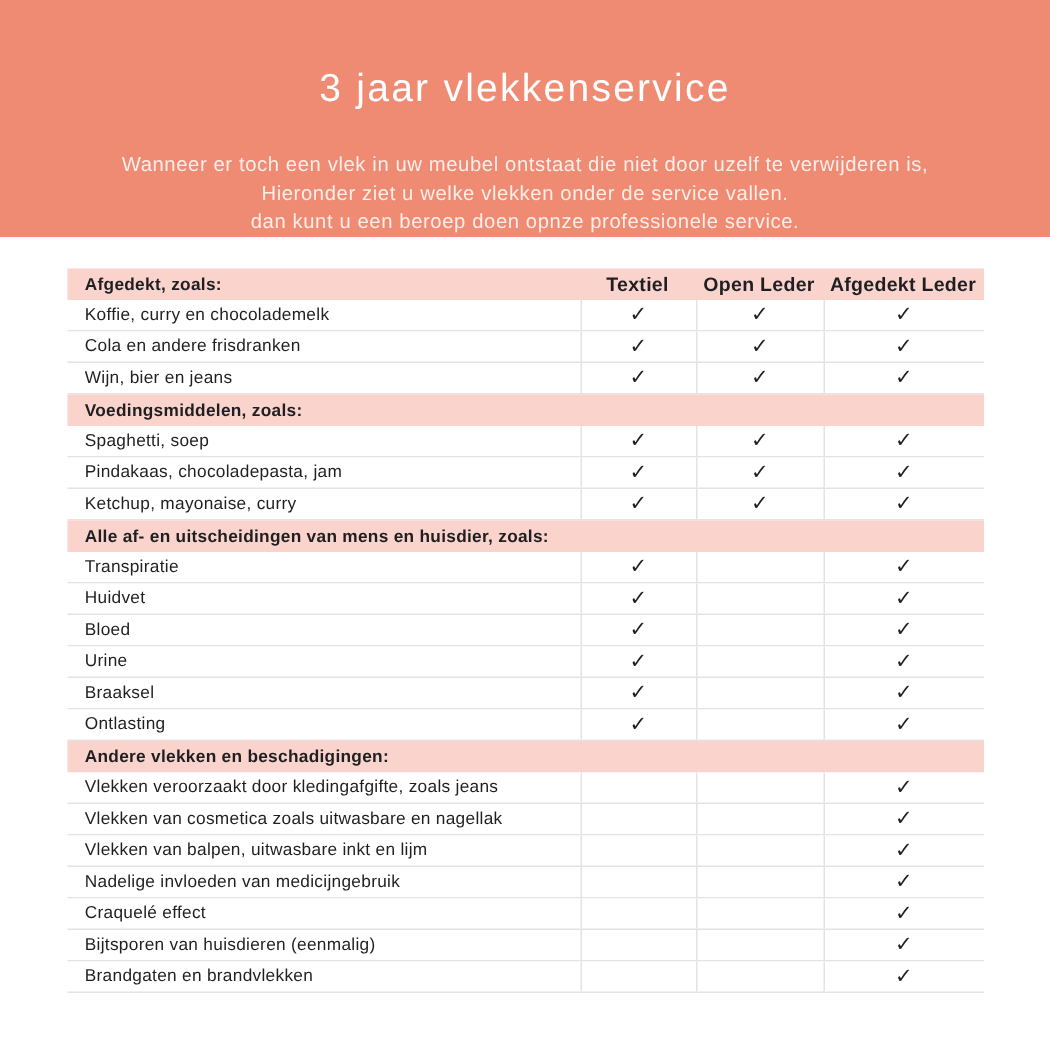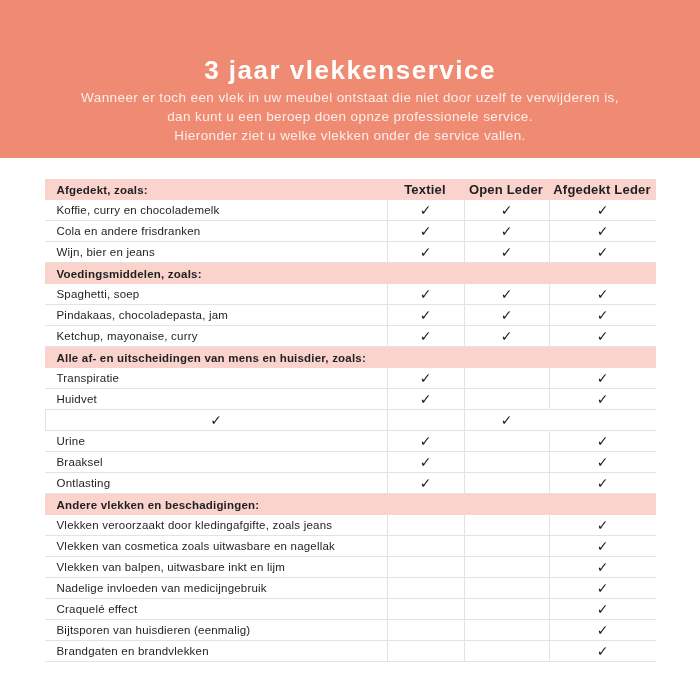--- a/index.html
+++ b/index.html
@@ -14,24 +14,24 @@
   body{
     width:700px;height:700px;background:#ffffff;
     font-family:"Liberation Sans","DejaVu Sans",sans-serif;
     color:var(--ink);overflow:hidden;
   }
   .hero{
     width:700px;height:158px;background:var(--coral);
     color:#fff;text-align:center;padding-top:44px;
   }
   .hero-title{
-    font-size:26px;font-weight:bold;letter-spacing:1.5px;line-height:28px;margin-top:12px;
+    font-size:26px;font-weight:normal;letter-spacing:1.5px;line-height:28px;
   }
   .hero-sub{
-    margin-top:4px;font-size:13.5px;line-height:19px;
+    margin-top:28px;font-size:13.5px;line-height:19px;
     color:var(--sub-text);letter-spacing:0.4px;
   }
   .table{
     width:611px;margin:21px auto 0;
   }
   .section-row,.data-row{
     display:grid;
     grid-template-columns:342px 77px 85px 107px;
     height:21px;align-items:center;
   }
@@ -57,22 +57,22 @@
     font-family:"DejaVu Sans",sans-serif;
   }
 </style>
 </head>
 <body>
 
 <div class="hero">
   <div class="hero-title">3 jaar vlekkenservice</div>
   <div class="hero-sub">
     <div>Wanneer er toch een vlek in uw meubel ontstaat die niet door uzelf te verwijderen is,</div>
+    <div>Hieronder ziet u welke vlekken onder de service vallen.</div>
     <div>dan kunt u een beroep doen opnze professionele service.</div>
-    <div>Hieronder ziet u welke vlekken onder de service vallen.</div>
   </div>
 </div>
 
 <div class="table">
     <div class="section-row">
       <div class="section-title">Afgedekt, zoals:</div>
       <div class="col-header">Textiel</div>
       <div class="col-header">Open Leder</div>
       <div class="col-header">Afgedekt Leder</div>
     </div>
@@ -168,20 +168,21 @@
       <div class="row-label">Huidvet</div>
       <div class="check-cell">
         <span class="check">✓</span>
       </div>
       <div class="check-cell"></div>
       <div class="check-cell">
         <span class="check">✓</span>
       </div>
     </div>
     <div class="data-row">
+      <div class="row-label">Bloed</div>
       <div class="check-cell">
         <span class="check">✓</span>
       </div>
       <div class="check-cell"></div>
       <div class="check-cell">
         <span class="check">✓</span>
       </div>
     </div>
     <div class="data-row">
       <div class="row-label">Urine</div>

